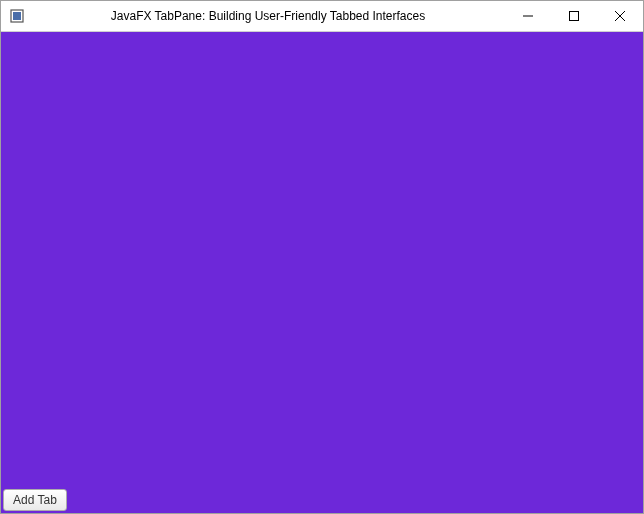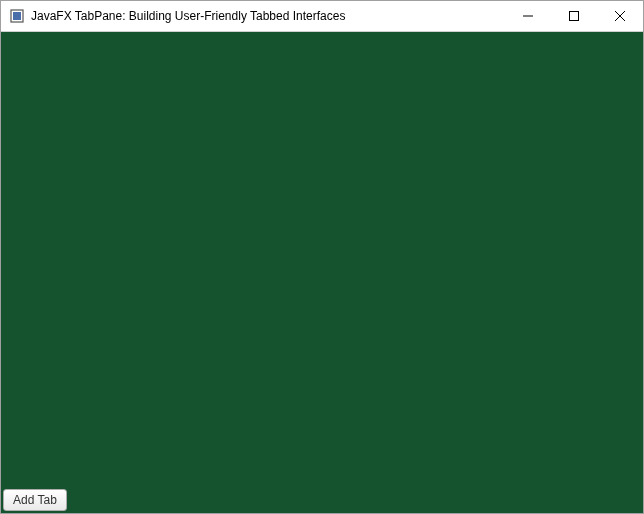--- a/index.html
+++ b/index.html
@@ -43,20 +43,21 @@
     .titlebar-icon svg {
       width: 14px;
       height: 14px;
     }
     .titlebar-title {
       flex: 1;
       white-space: nowrap;
       overflow: hidden;
       text-overflow: ellipsis;
       color: #000000;
+      text-align: center;
     }
     .window-controls {
       display: flex;
       height: 100%;
     }
     .win-btn {
       width: 46px;
       height: 100%;
       display: flex;
       align-items: center;
@@ -65,21 +66,21 @@
       border: none;
       color: #000000;
       font-family: inherit;
     }
     .win-btn svg {
       width: 10px;
       height: 10px;
     }
     .content-area {
       flex: 1;
-      background: #14532d;
+      background: #6d28d9;
       position: relative;
     }
     .bottom-bar {
       position: absolute;
       left: 2px;
       bottom: 2px;
     }
     .add-tab-btn {
       font-family: "Segoe UI", Tahoma, sans-serif;
       font-size: 12px;

